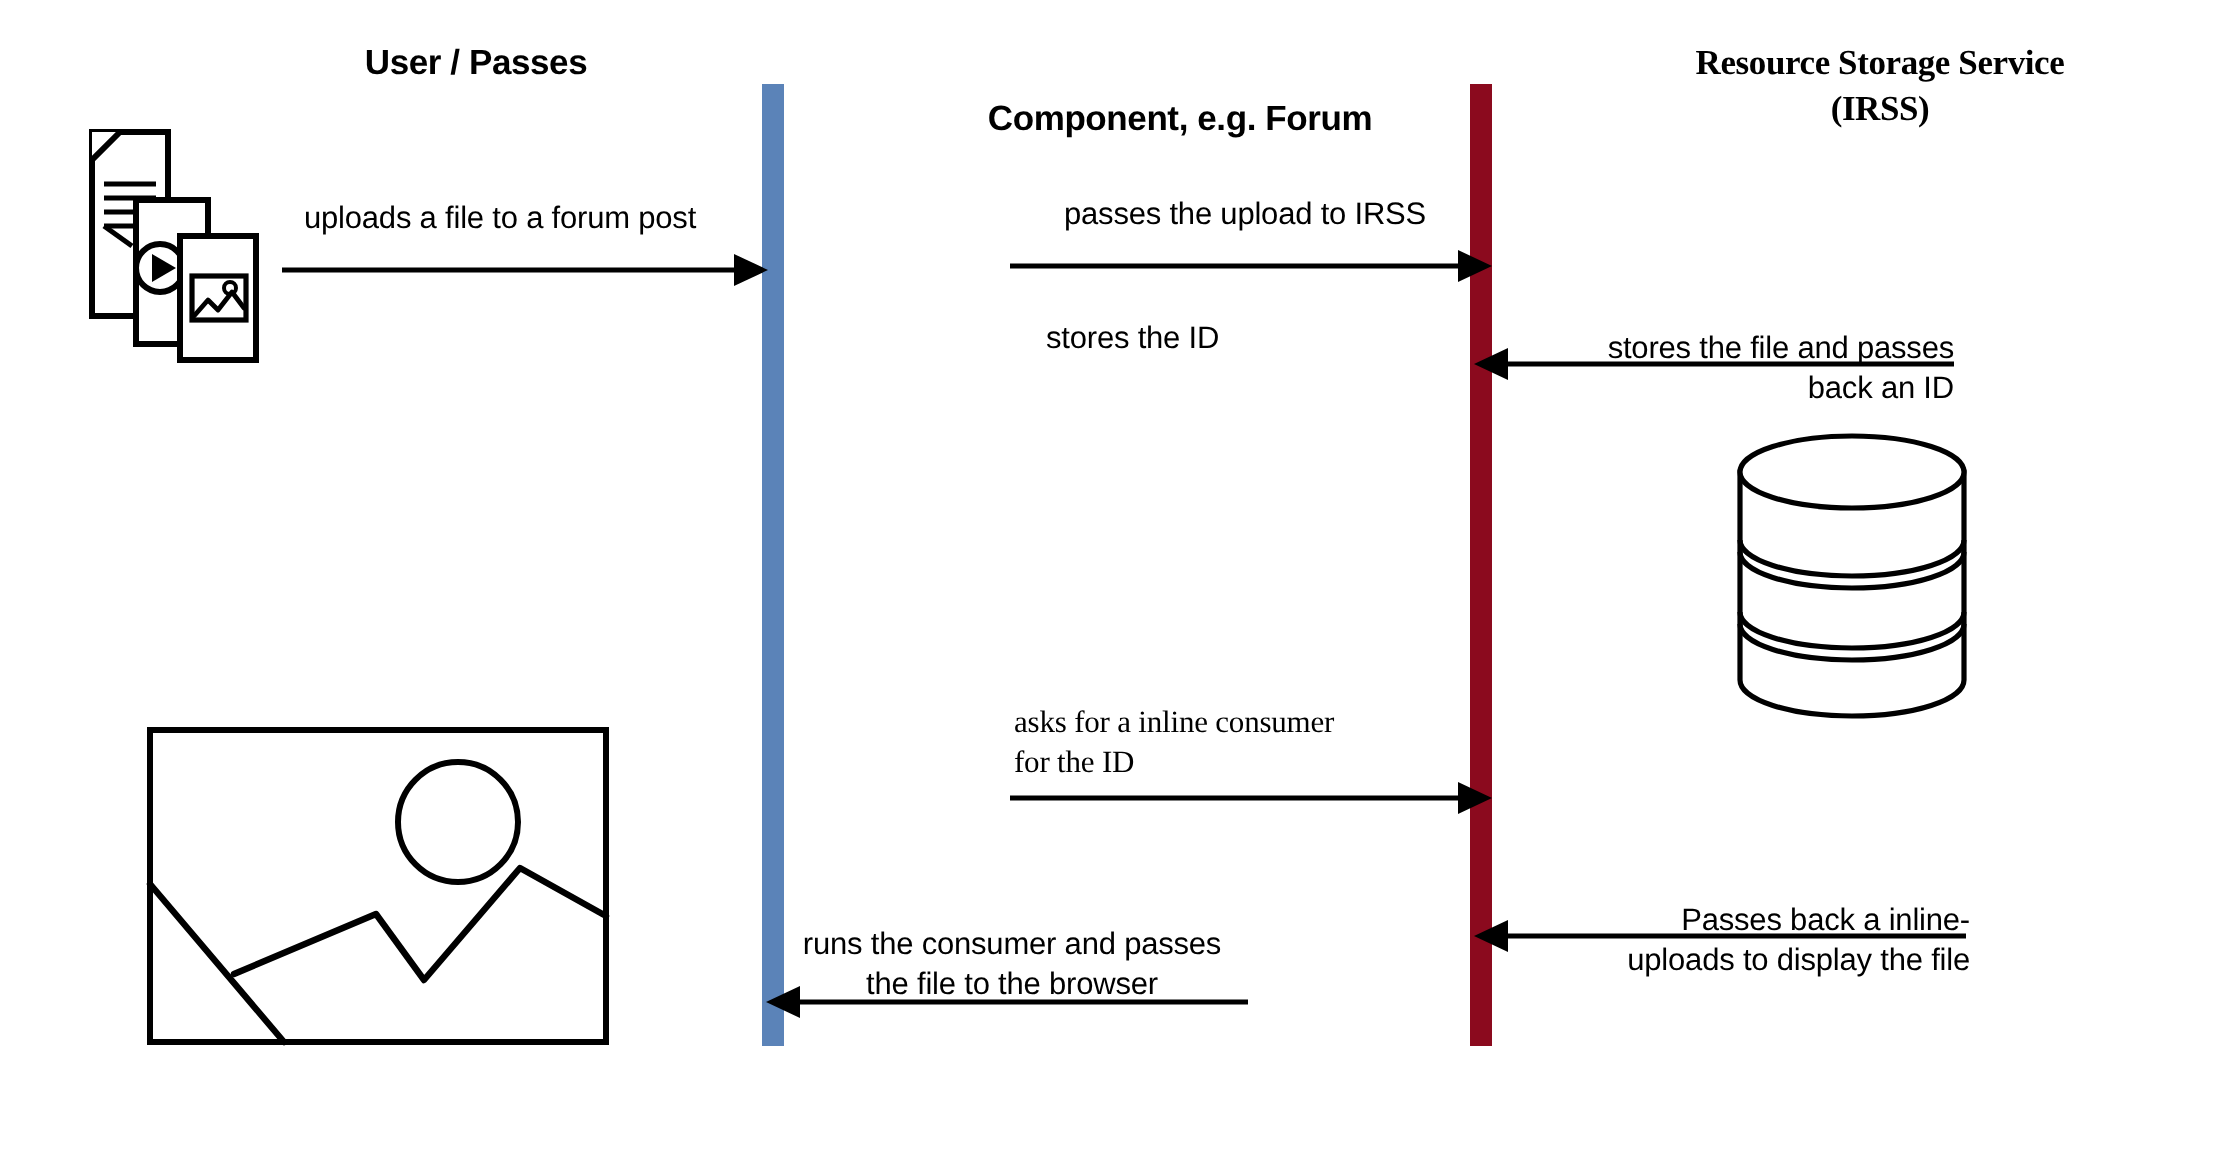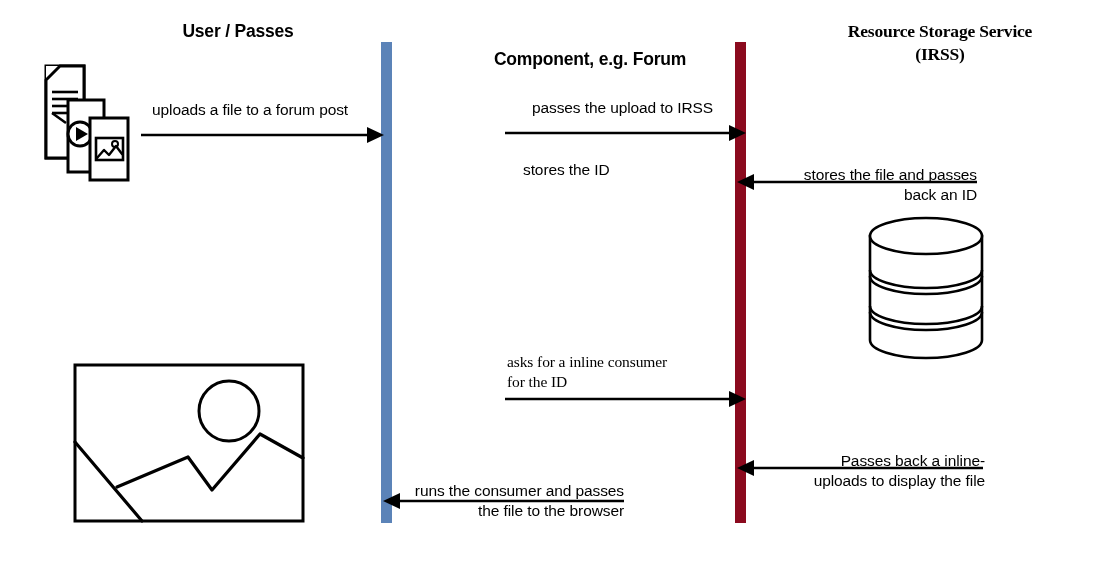--- a/index.html
+++ b/index.html
@@ -134,21 +134,21 @@
     <path d="M224 1 L241 9 L224 17 Z" fill="#000000"></path>
   </svg>
 
   <div class="msg-label align-right" style="left:745px; top:426px; width:240px;">Passes back a inline-
 uploads to display the file</div>
   <svg class="arrow-svg" style="left:735px; top:459px;" width="250" height="18">
     <line x1="17" y1="9" x2="248" y2="9" stroke="#000000" stroke-width="2.4"></line>
     <path d="M19 1 L2 9 L19 17 Z" fill="#000000"></path>
   </svg>
 
-  <div class="msg-label align-right" style="left:388px; top:456px; width:236px;">runs the consumer and passes
+  <div class="msg-label align-right" style="left:388px; top:438px; width:236px;text-align:center;">runs the consumer and passes
 the file to the browser</div>
   <svg class="arrow-svg" style="left:381px; top:492px;" width="245" height="18">
     <line x1="17" y1="9" x2="243" y2="9" stroke="#000000" stroke-width="2.4"></line>
     <path d="M19 1 L2 9 L19 17 Z" fill="#000000"></path>
   </svg>
 
   <svg class="icon-svg" style="left:73px; top:363px;" width="232" height="160" viewBox="0 0 232 160">
     <rect x="2" y="2" width="228" height="156" fill="#ffffff" stroke="#000000" stroke-width="3"></rect>
     <circle cx="156" cy="48" r="30" fill="#ffffff" stroke="#000000" stroke-width="3"></circle>
     <path d="M2 79 L69 158" fill="none" stroke="#000000" stroke-width="3.2" stroke-linejoin="round" stroke-linecap="round"></path>

